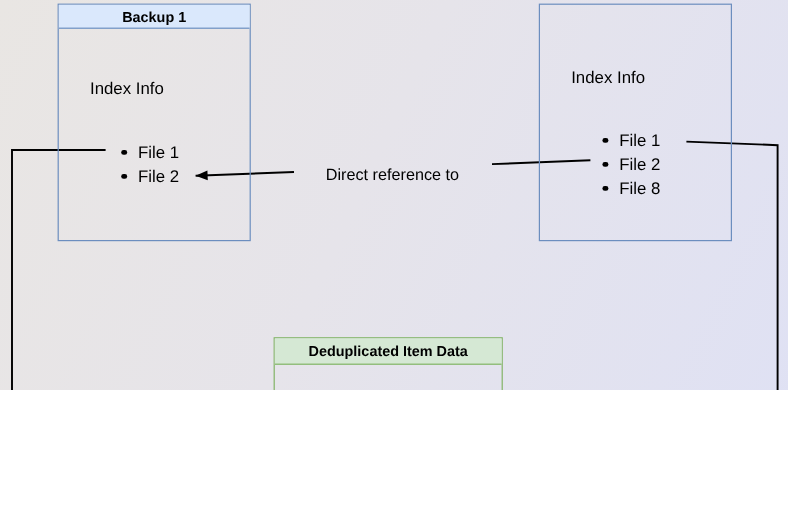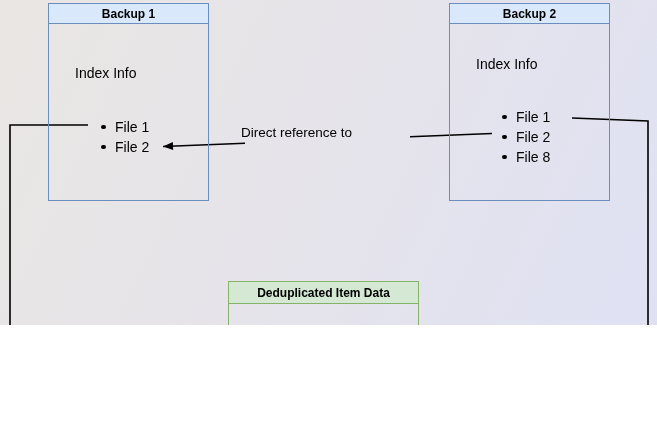--- a/index.html
+++ b/index.html
@@ -79,23 +79,23 @@
   #dedup   { left: 228px; top: 281px; width: 191px; height: 158px; }
 
   #backup1 .body-label { left: 26px; top: 61px; }
   #backup2 .body-label { left: 26px; top: 52px; }
   #backup1 .file-list  { left: 51px; top: 113px; }
   #backup2 .file-list  { left: 51px; top: 103px; }
   #dedup   .file-list  { left: 52px; top: 55px;  }
 
   .edge-label {
     position: absolute;
-    left: 241px; top: 125px;
+    left: 241px; top: 138px;
     width: 172px;
-    text-align: left;
+    text-align: center;
     font-size: 13.5px;
     line-height: 15px;
     white-space: nowrap;
   }
 </style>
 </head>
 <body>
 
 <div class="stage">
 
@@ -114,21 +114,20 @@
   <div class="box blue" id="backup1">
     <div class="box-header">Backup 1</div>
     <div class="body-label">Index Info</div>
     <div class="file-list">
       <div class="file-item">File 1</div>
       <div class="file-item">File 2</div>
     </div>
   </div>
 
   <div class="box blue" id="backup2">
-    <div class="box-header">Backup 2</div>
     <div class="body-label">Index Info</div>
     <div class="file-list">
       <div class="file-item">File 1</div>
       <div class="file-item">File 2</div>
       <div class="file-item">File 8</div>
     </div>
   </div>
 
   <div class="box green" id="dedup">
     <div class="box-header">Deduplicated Item Data</div>

